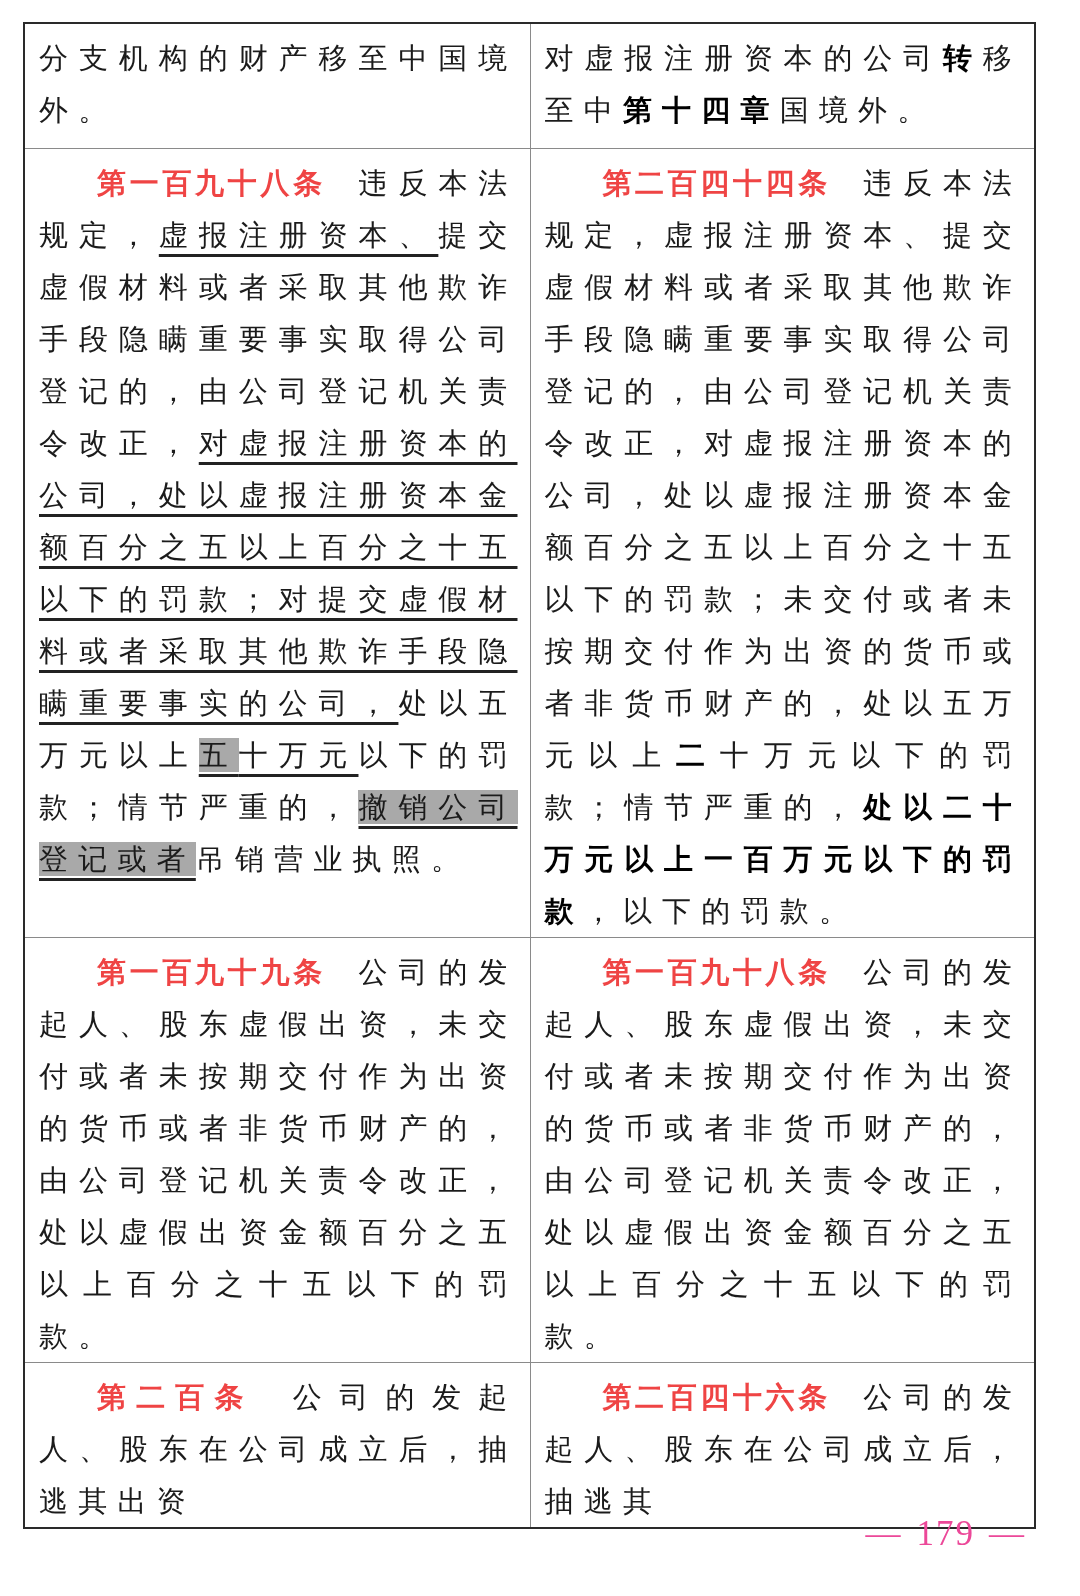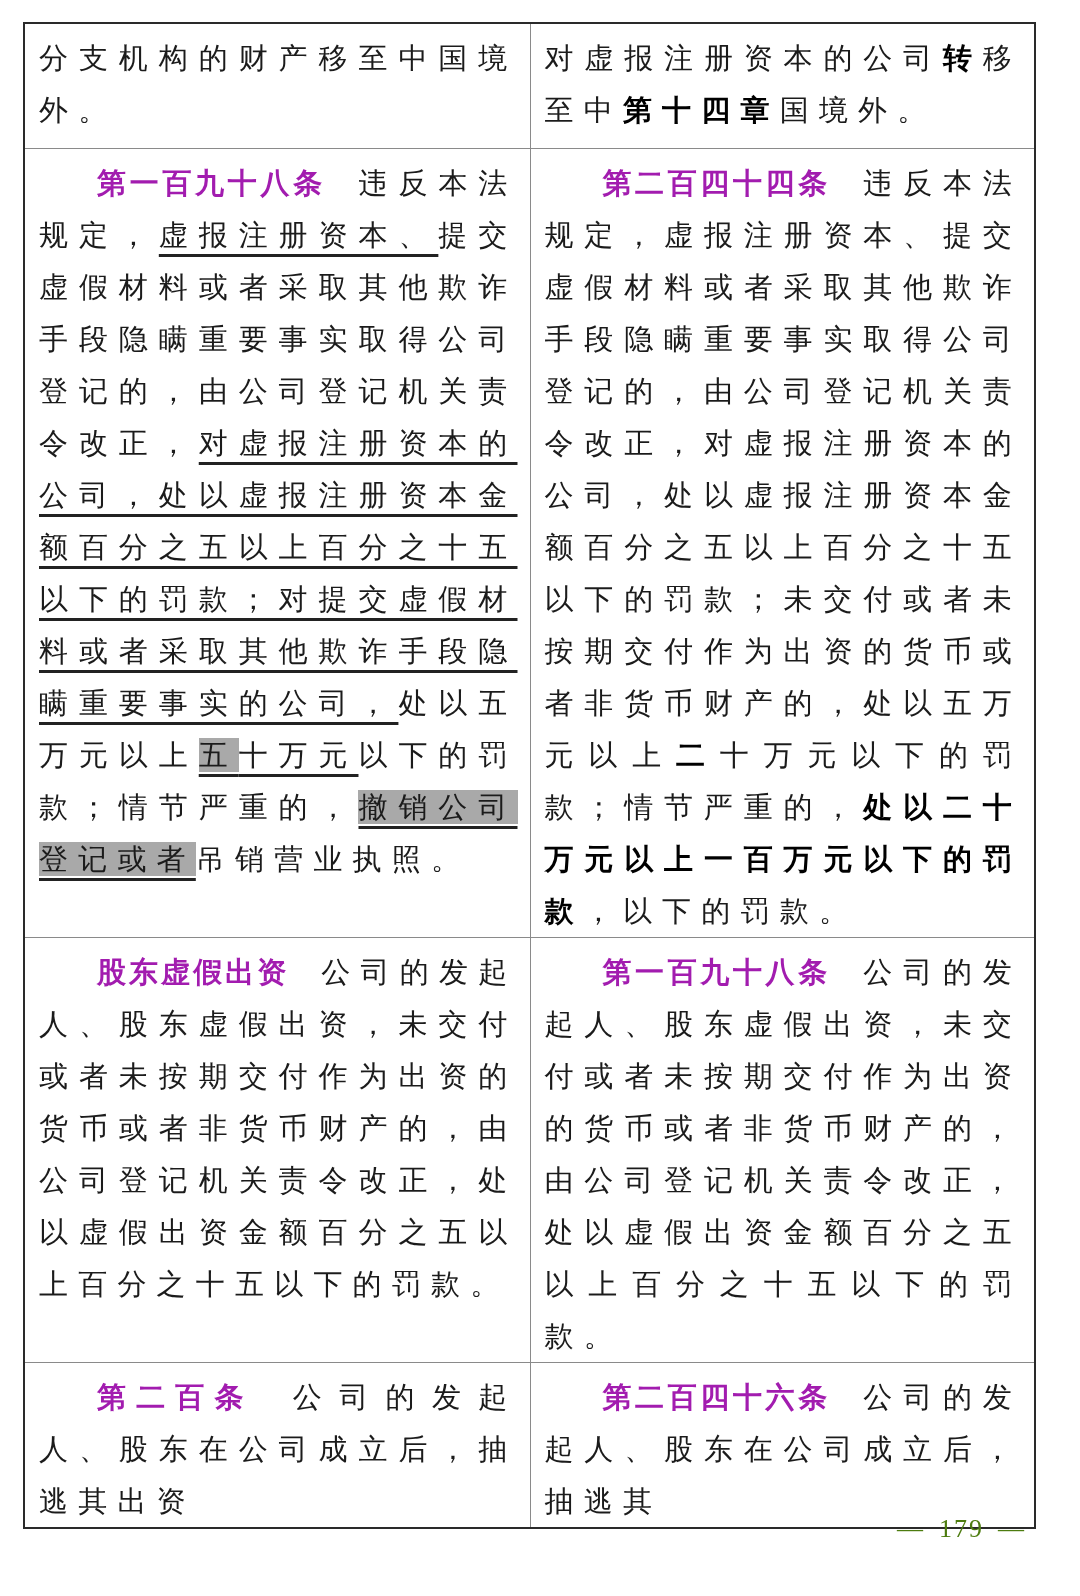--- a/index.html
+++ b/index.html
@@ -65,21 +65,21 @@
       text-align: justify;
       margin: 0;
       font-weight: 300;
       color: #1b1b1b;
     }
     .para.first { text-indent: 58px; }
     .art-no {
       font-family: "DejaVu Sans", "Liberation Sans", sans-serif;
       font-weight: bold;
       letter-spacing: 3px;
-      color: #a21caf;
+      color: #ef4444;
     }
     .art-gap { display: inline-block; width: 32px; }
     .b {
       font-family: "DejaVu Sans", "Liberation Sans", sans-serif;
       font-weight: bold;
       color: #000;
     }
     .u {
       text-decoration: underline;
       text-decoration-thickness: 3px;
@@ -89,23 +89,23 @@
     .hl { background: #a9a9a9; }
 
     .row-198 td { height: 692px; }
     .row-199 td { height: 390px; }
     .row-200 td { height: 126px; }
 
     .page-num {
       position: absolute;
       right: 40px;
       top: 1514px;
-      font-size: 26px;
+      font-size: 35px;
       font-family: "Liberation Serif", "DejaVu Serif", serif;
-      color: #4d7c0f;
+      color: #ec4899;
       letter-spacing: 2px;
     }
     .page-num .dash { display: inline-block; margin: 0 14px; }
   </style>
 </head>
 <body>
 
 <table class="page-table">
   <colgroup>
     <col class="col-left">
@@ -128,21 +128,21 @@
     <td class="body-cell">
       <p class="para first"><span class="art-no">第一百九十八条</span><span class="art-gap"></span><span>违反本法规定，</span><span class="u">虚报注册资本、</span><span>提交虚假材料或者采取其他欺诈手段隐瞒重要事实取得公司登记的，由公司登记机关责令改正，</span><span class="u">对虚报注册资本的公司，处以虚报注册资本金额百分之五以上百分之十五以下的罚款；对提交虚假材料或者采取其他欺诈手段隐瞒重要事实的公司，</span><span>处以五万元以上</span><span class="u hl">五</span><span class="u">十万元</span><span>以下的罚款；情节严重的，</span><span class="u hl">撤销公司登记或者</span><span>吊销营业执照。</span></p>
     </td>
     <td class="body-cell">
       <p class="para first"><span class="art-no">第二百四十四条</span><span class="art-gap"></span><span>违反本法规定，虚报注册资本、提交虚假材料或者采取其他欺诈手段隐瞒重要事实取得公司登记的，由公司登记机关责令改正，对虚报注册资本的公司，处以虚报注册资本金额百分之五以上百分之十五以下的罚款；未交付或者未按期交付作为出资的货币或者非货币财产的，处以五万元以上</span><span class="b">二</span><span>十万元以下的罚款；情节严重的，</span><span class="b">处以二十万元以上一百万元以下的罚款</span><span>，以下的罚款。</span></p>
     </td>
   </tr>
 
   <tr class="row-199">
     <td class="body-cell">
-      <p class="para first"><span class="art-no">股东虚假出资</span><span class="art-gap"></span><span>公司的发起人、股东虚假出资，未交付或者未按期交付作为出资的货币或者非货币财产的，由公司登记机关责令改正，处以虚假出资金额百分之五以上百分之十五以下的罚款。</span></p>
+      <p class="para first"><span class="art-no">第一百九十九条</span><span class="art-gap"></span><span>公司的发起人、股东虚假出资，未交付或者未按期交付作为出资的货币或者非货币财产的，由公司登记机关责令改正，处以虚假出资金额百分之五以上百分之十五以下的罚款。</span></p>
     </td>
     <td class="body-cell">
       <p class="para first"><span class="art-no">第一百九十八条</span><span class="art-gap"></span><span>公司的发起人、股东虚假出资，未交付或者未按期交付作为出资的货币或者非货币财产的，由公司登记机关责令改正，处以虚假出资金额百分之五以上百分之十五以下的罚款。</span></p>
     </td>
   </tr>
 
   <tr class="row-200">
     <td class="body-cell">
       <p class="para first"><span class="art-no">第二百条</span><span class="art-gap"></span><span>公司的发起人、股东在公司成立后，抽逃其出资</span></p>
     </td>

